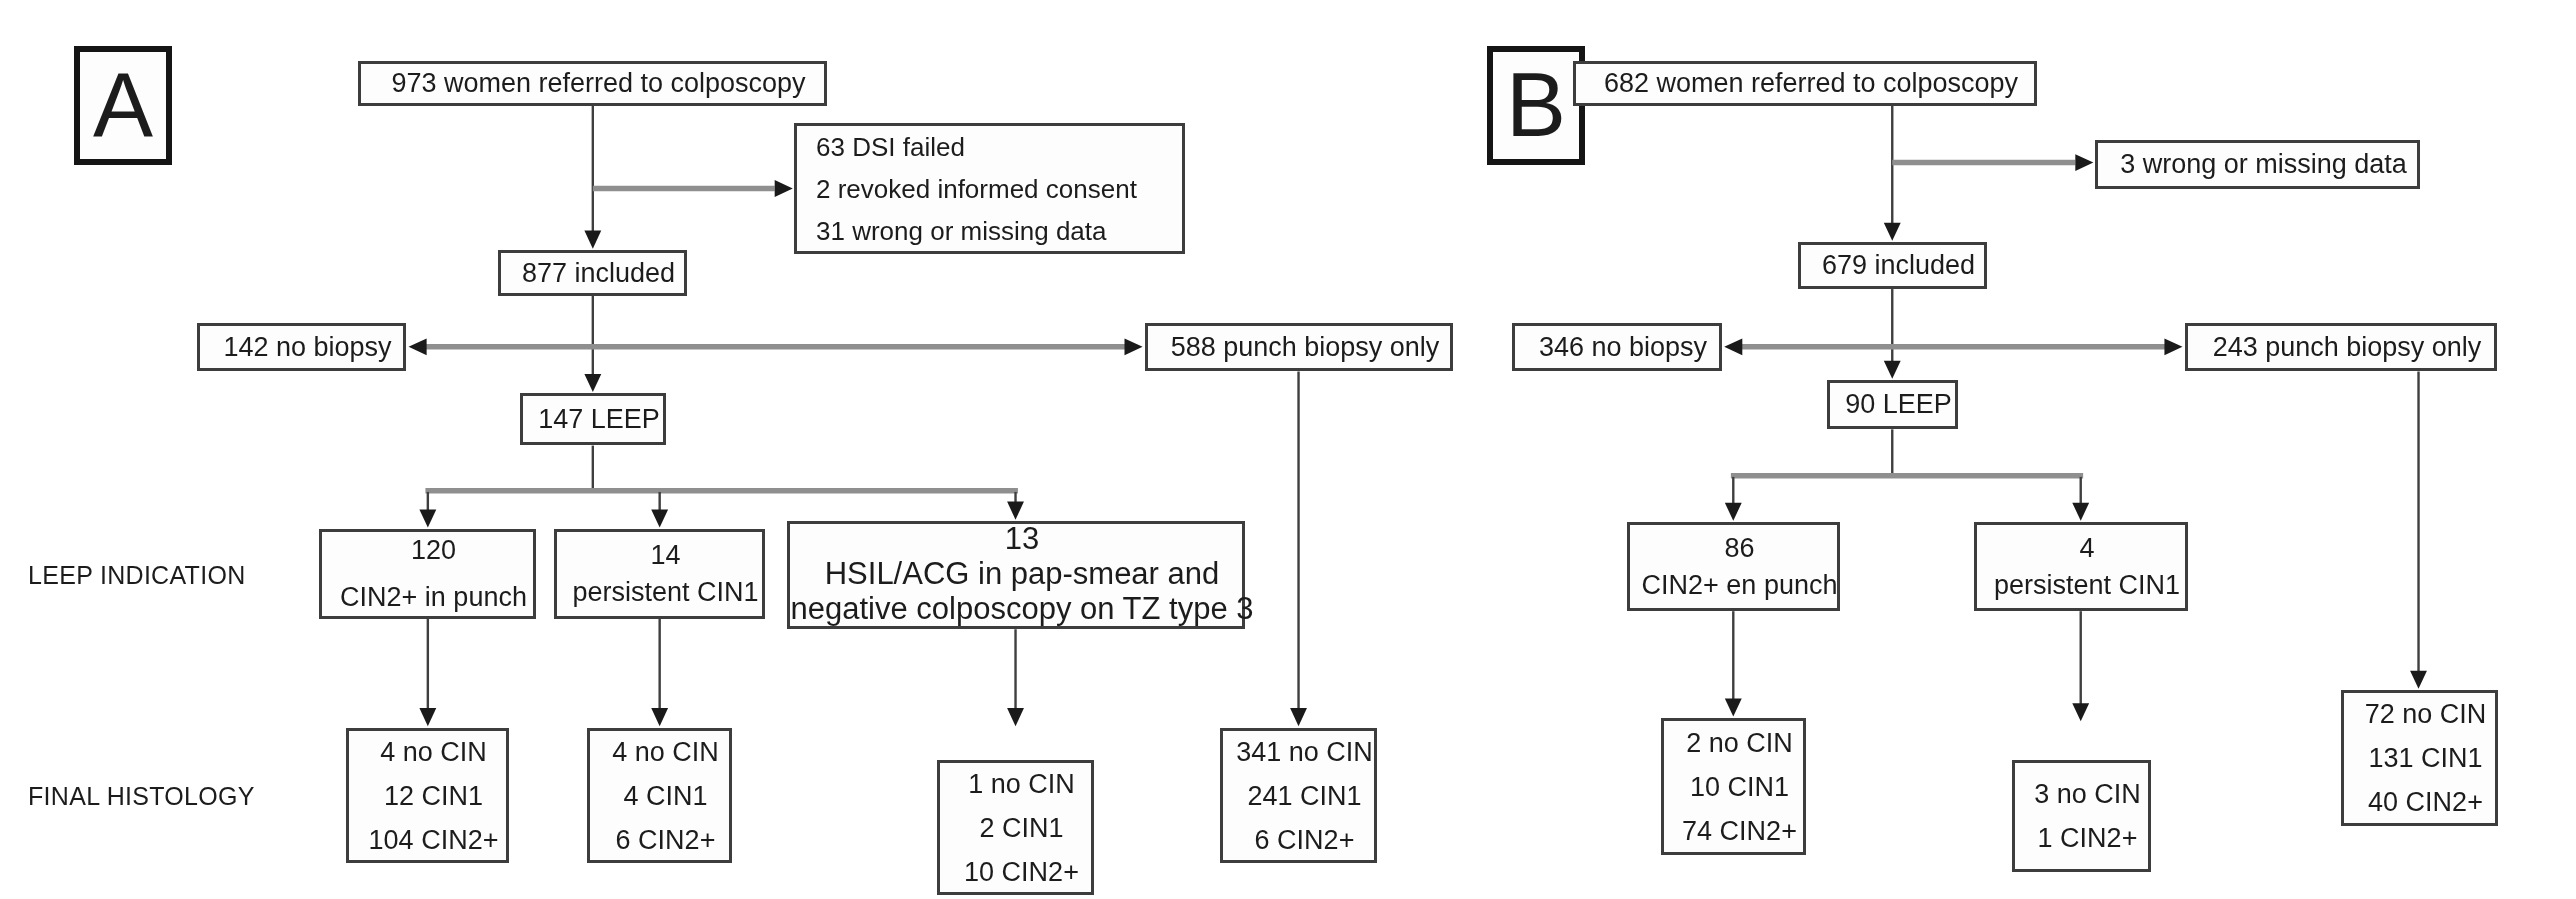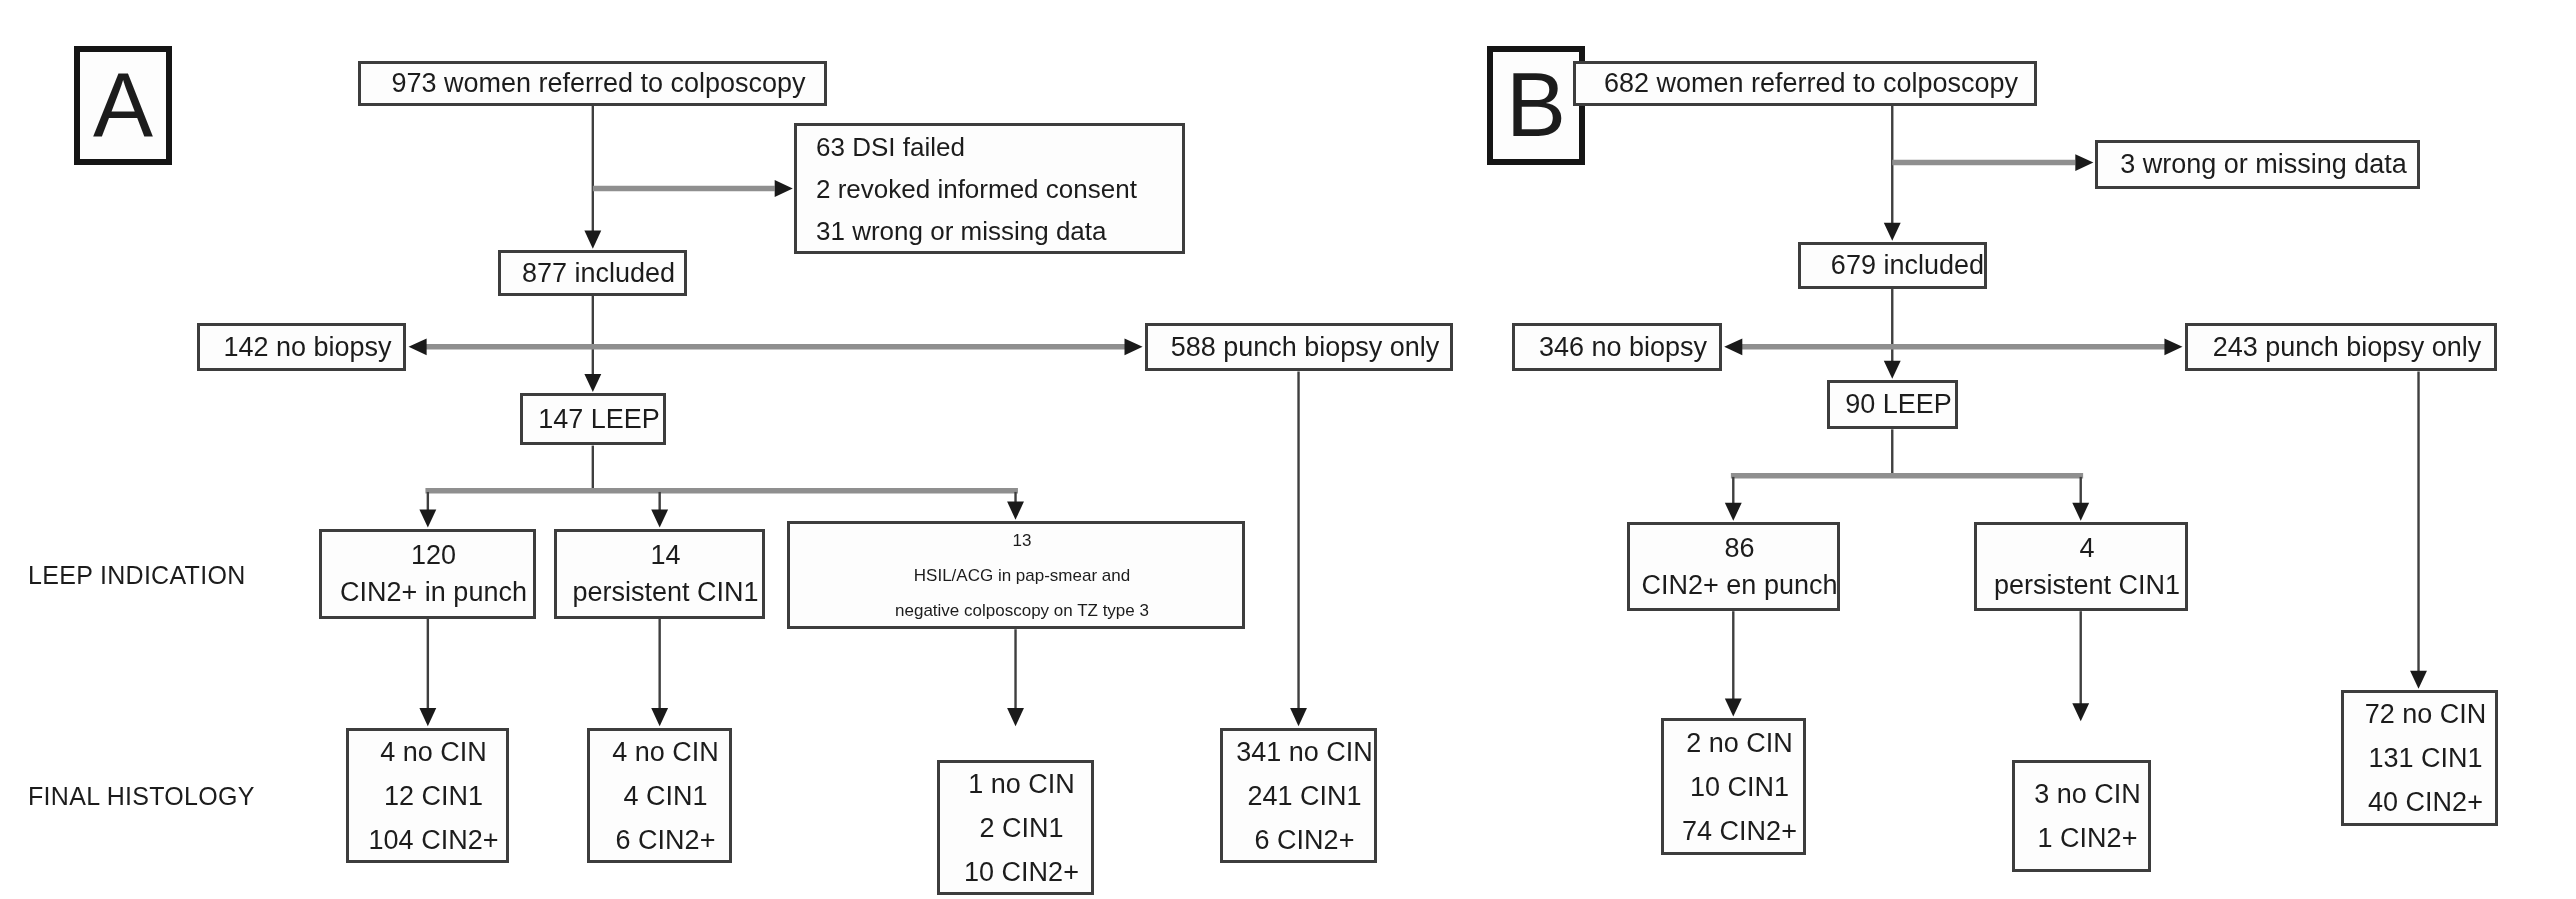--- a/index.html
+++ b/index.html
@@ -33,21 +33,21 @@
     font-size:90px;
     box-sizing:border-box;
   }
   .excluded-box{align-items:flex-start;text-align:left;padding-left:19px;font-size:26px;line-height:42px;}
   .row-label{
     position:absolute;
     font-size:25px;
     white-space:nowrap;
     letter-spacing:0.3px;
   }
-  .ind2{font-size:17px;line-height:35px;}
+  .ind2{font-size:31px;line-height:35px;justify-content:flex-end;}
 </style>
 </head>
 <body>
 
 <div id="canvas">
 
   <svg id="connectors" viewBox="0 0 4277 1493" xmlns="http://www.w3.org/2000/svg">
 
     <g stroke="#3f3f3f" stroke-width="4" fill="none">
       <line x1="984" y1="175" x2="984" y2="386"></line>
@@ -129,21 +129,21 @@
   <div class="box" style="left:1145px;top:323px;width:308px;height:48px;">
     <span class="line">588 punch biopsy only</span>
   </div>
 
   <div class="box" style="left:520px;top:393px;width:146px;height:52px;">
     <span class="line">147 LEEP</span>
   </div>
 
   <div class="row-label" style="left:28px;top:561px;">LEEP INDICATION</div>
 
-  <div class="box" style="left:319px;top:529px;width:217px;height:90px;">
+  <div class="box" style="left:319px;top:529px;width:217px;height:90px;justify-content:space-between;">
     <span class="line">120</span>
     <span class="line">CIN2+ in punch</span>
   </div>
 
   <div class="box" style="left:554px;top:529px;width:211px;height:90px;">
     <span class="line">14</span>
     <span class="line">persistent CIN1</span>
   </div>
 
   <div class="box ind2" style="left:787px;top:521px;width:458px;height:108px;">
@@ -181,21 +181,21 @@
   <div class="panel-label" style="left:1487px;top:46px;width:98px;height:119px;">B</div>
 
   <div class="box" style="left:1573px;top:61px;width:464px;height:45px;">
     <span class="line">682 women referred to colposcopy</span>
   </div>
 
   <div class="box" style="left:2095px;top:140px;width:325px;height:49px;">
     <span class="line">3 wrong or missing data</span>
   </div>
 
-  <div class="box" style="left:1798px;top:242px;width:189px;height:47px;align-items:flex-end;">
+  <div class="box" style="left:1798px;top:242px;width:189px;height:47px;">
     <span class="line">679 included</span>
   </div>
 
   <div class="box" style="left:1512px;top:323px;width:210px;height:48px;">
     <span class="line">346 no biopsy</span>
   </div>
 
   <div class="box" style="left:2185px;top:323px;width:312px;height:48px;">
     <span class="line">243 punch biopsy only</span>
   </div>

